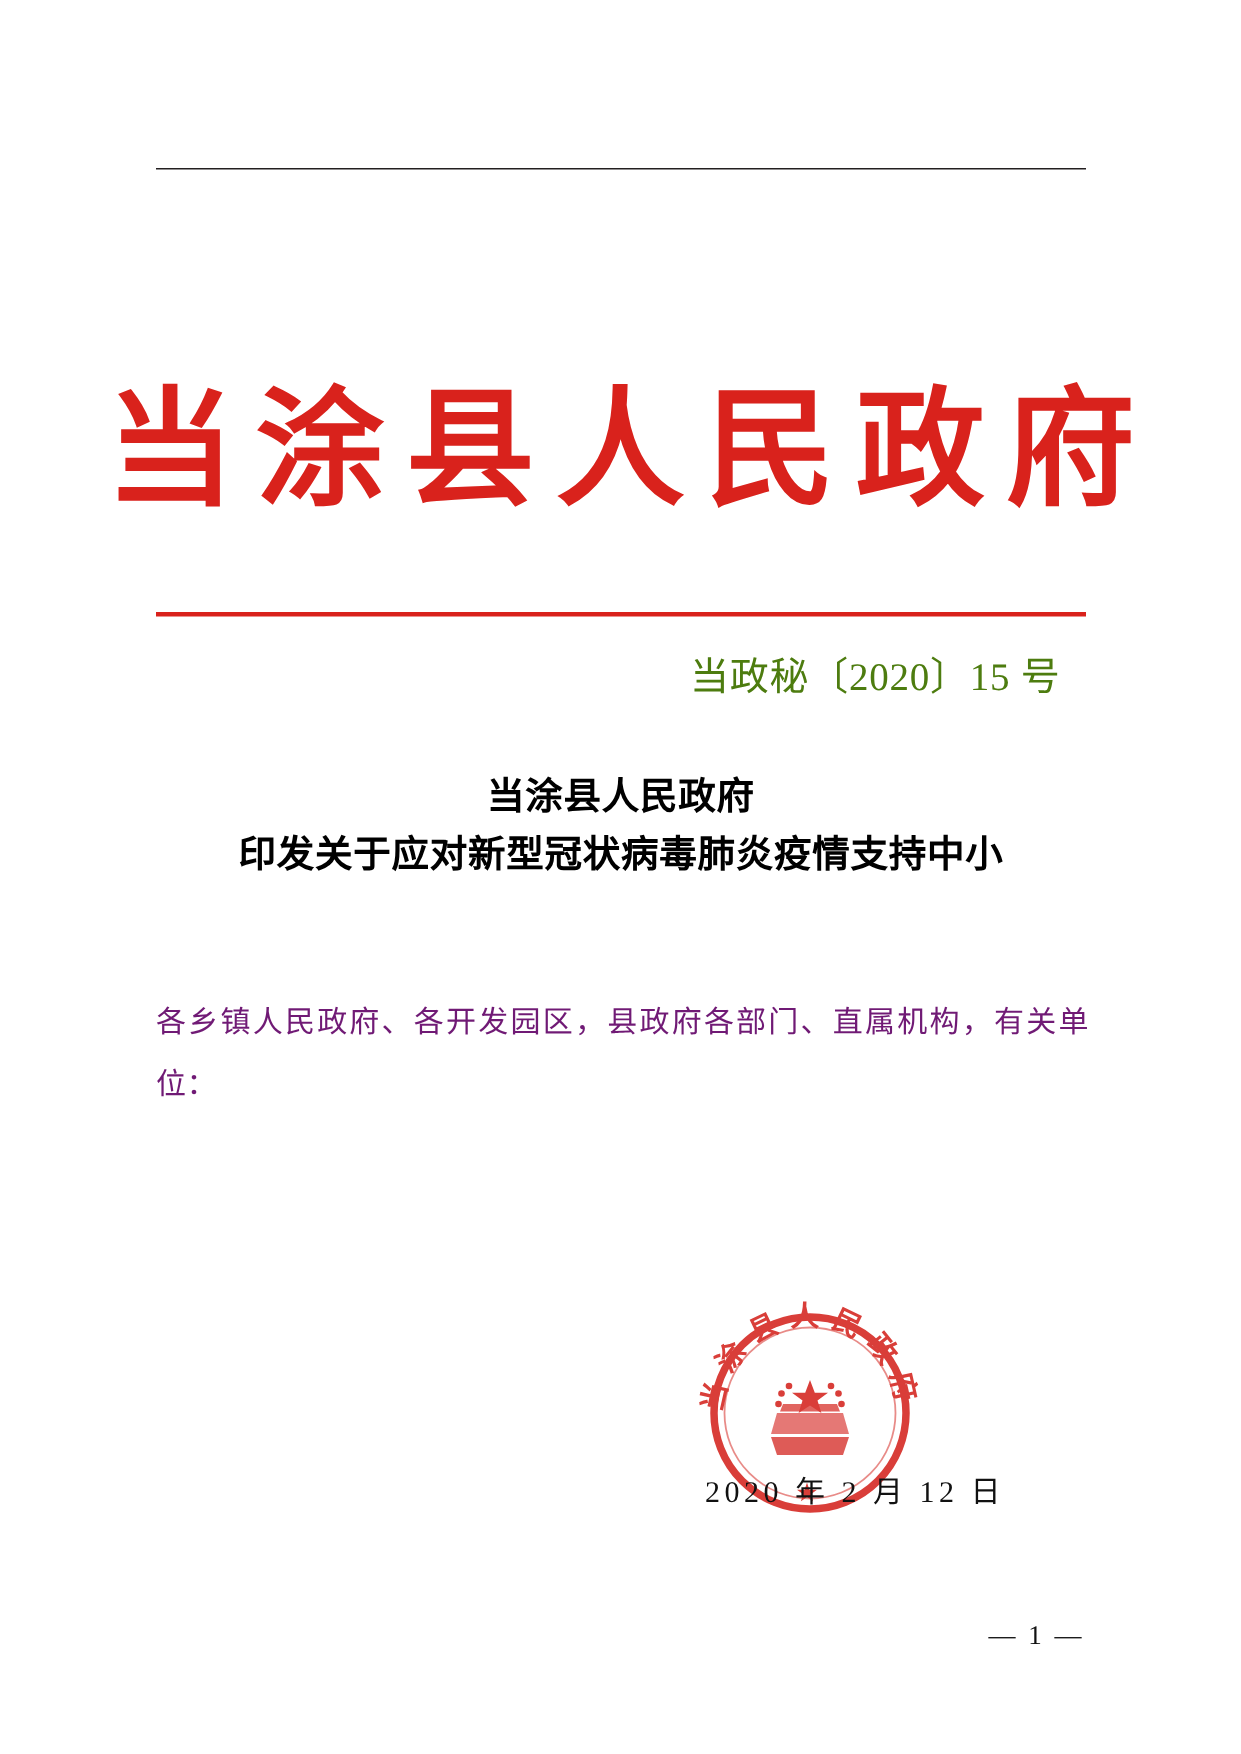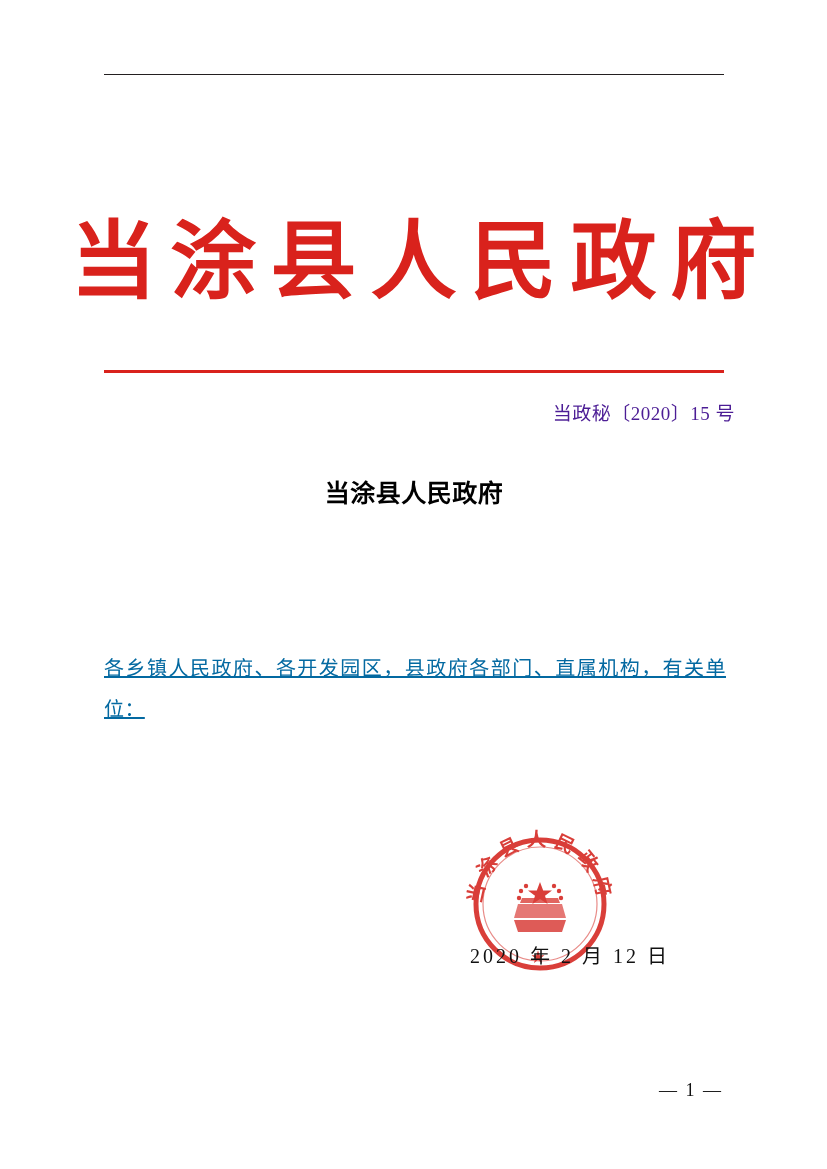--- a/index.html
+++ b/index.html
@@ -13,20 +13,21 @@
     position: relative;
     font-family: "Liberation Serif", "DejaVu Serif", serif;
     color: #000;
     overflow: hidden;
   }
 
   .page {
     position: absolute;
     inset: 0;
     background: #fff;
+    margin-top: 38px;
   }
 
   
   .top-rule {
     position: absolute;
     left: 104px;
     top: 74px;
     width: 620px;
     height: 1px;
     background: #231f20;
@@ -55,26 +56,26 @@
     left: 104px;
     top: 370px;
     width: 620px;
     height: 3px;
     background: #d9221c;
   }
 
   
   .doc-number {
     position: absolute;
-    right: 92px;
+    right: 120px;
     top: 400px;
-    font-size: 19px;
+    font-size: 26px;
     line-height: 28px;
     letter-spacing: 0.5px;
-    color: #4c1d95;
+    color: #4d7c0f;
     white-space: nowrap;
   }
 
   
   .title-block {
     position: absolute;
     left: 104px;
     width: 620px;
     top: 474px;
     text-align: center;
@@ -86,27 +87,26 @@
   .title-block .line {
     display: block;
     letter-spacing: 0.5px;
   }
 
   
   .body-text {
     position: absolute;
     left: 104px;
     width: 622px;
-    top: 648px;
+    top: 624px;
     font-size: 20px;
     line-height: 41px;
-    color: #0369a1;
+    color: #701a75;
     letter-spacing: 0.4px;
     text-align: justify;
-    text-decoration: underline;
   }
   .body-text p {
     margin: 0 0 0 0;
   }
   .body-text p.indent {
     text-indent: 40px;
     margin-top: 6px;
   }
 
   
@@ -149,20 +149,21 @@
   <div class="top-rule"></div>
 
   <div class="masthead">当涂县人民政府</div>
 
   <div class="red-rule"></div>
 
   <div class="doc-number">当政秘〔2020〕15 号</div>
 
   <div class="title-block">
     <span class="line">当涂县人民政府</span>
+    <span class="line">印发关于应对新型冠状病毒肺炎疫情支持中小</span>
   </div>
 
   <div class="body-text">
     <p>各乡镇人民政府、各开发园区，县政府各部门、直属机构，有关单位：</p>
   </div>
 
   <div class="seal">
     <svg viewBox="0 0 160 160" width="160" height="160" aria-hidden="true">
       <defs>
         <path id="arcTop" d="M 22,80 A 58,58 0 0 1 138,80" fill="none"></path>

